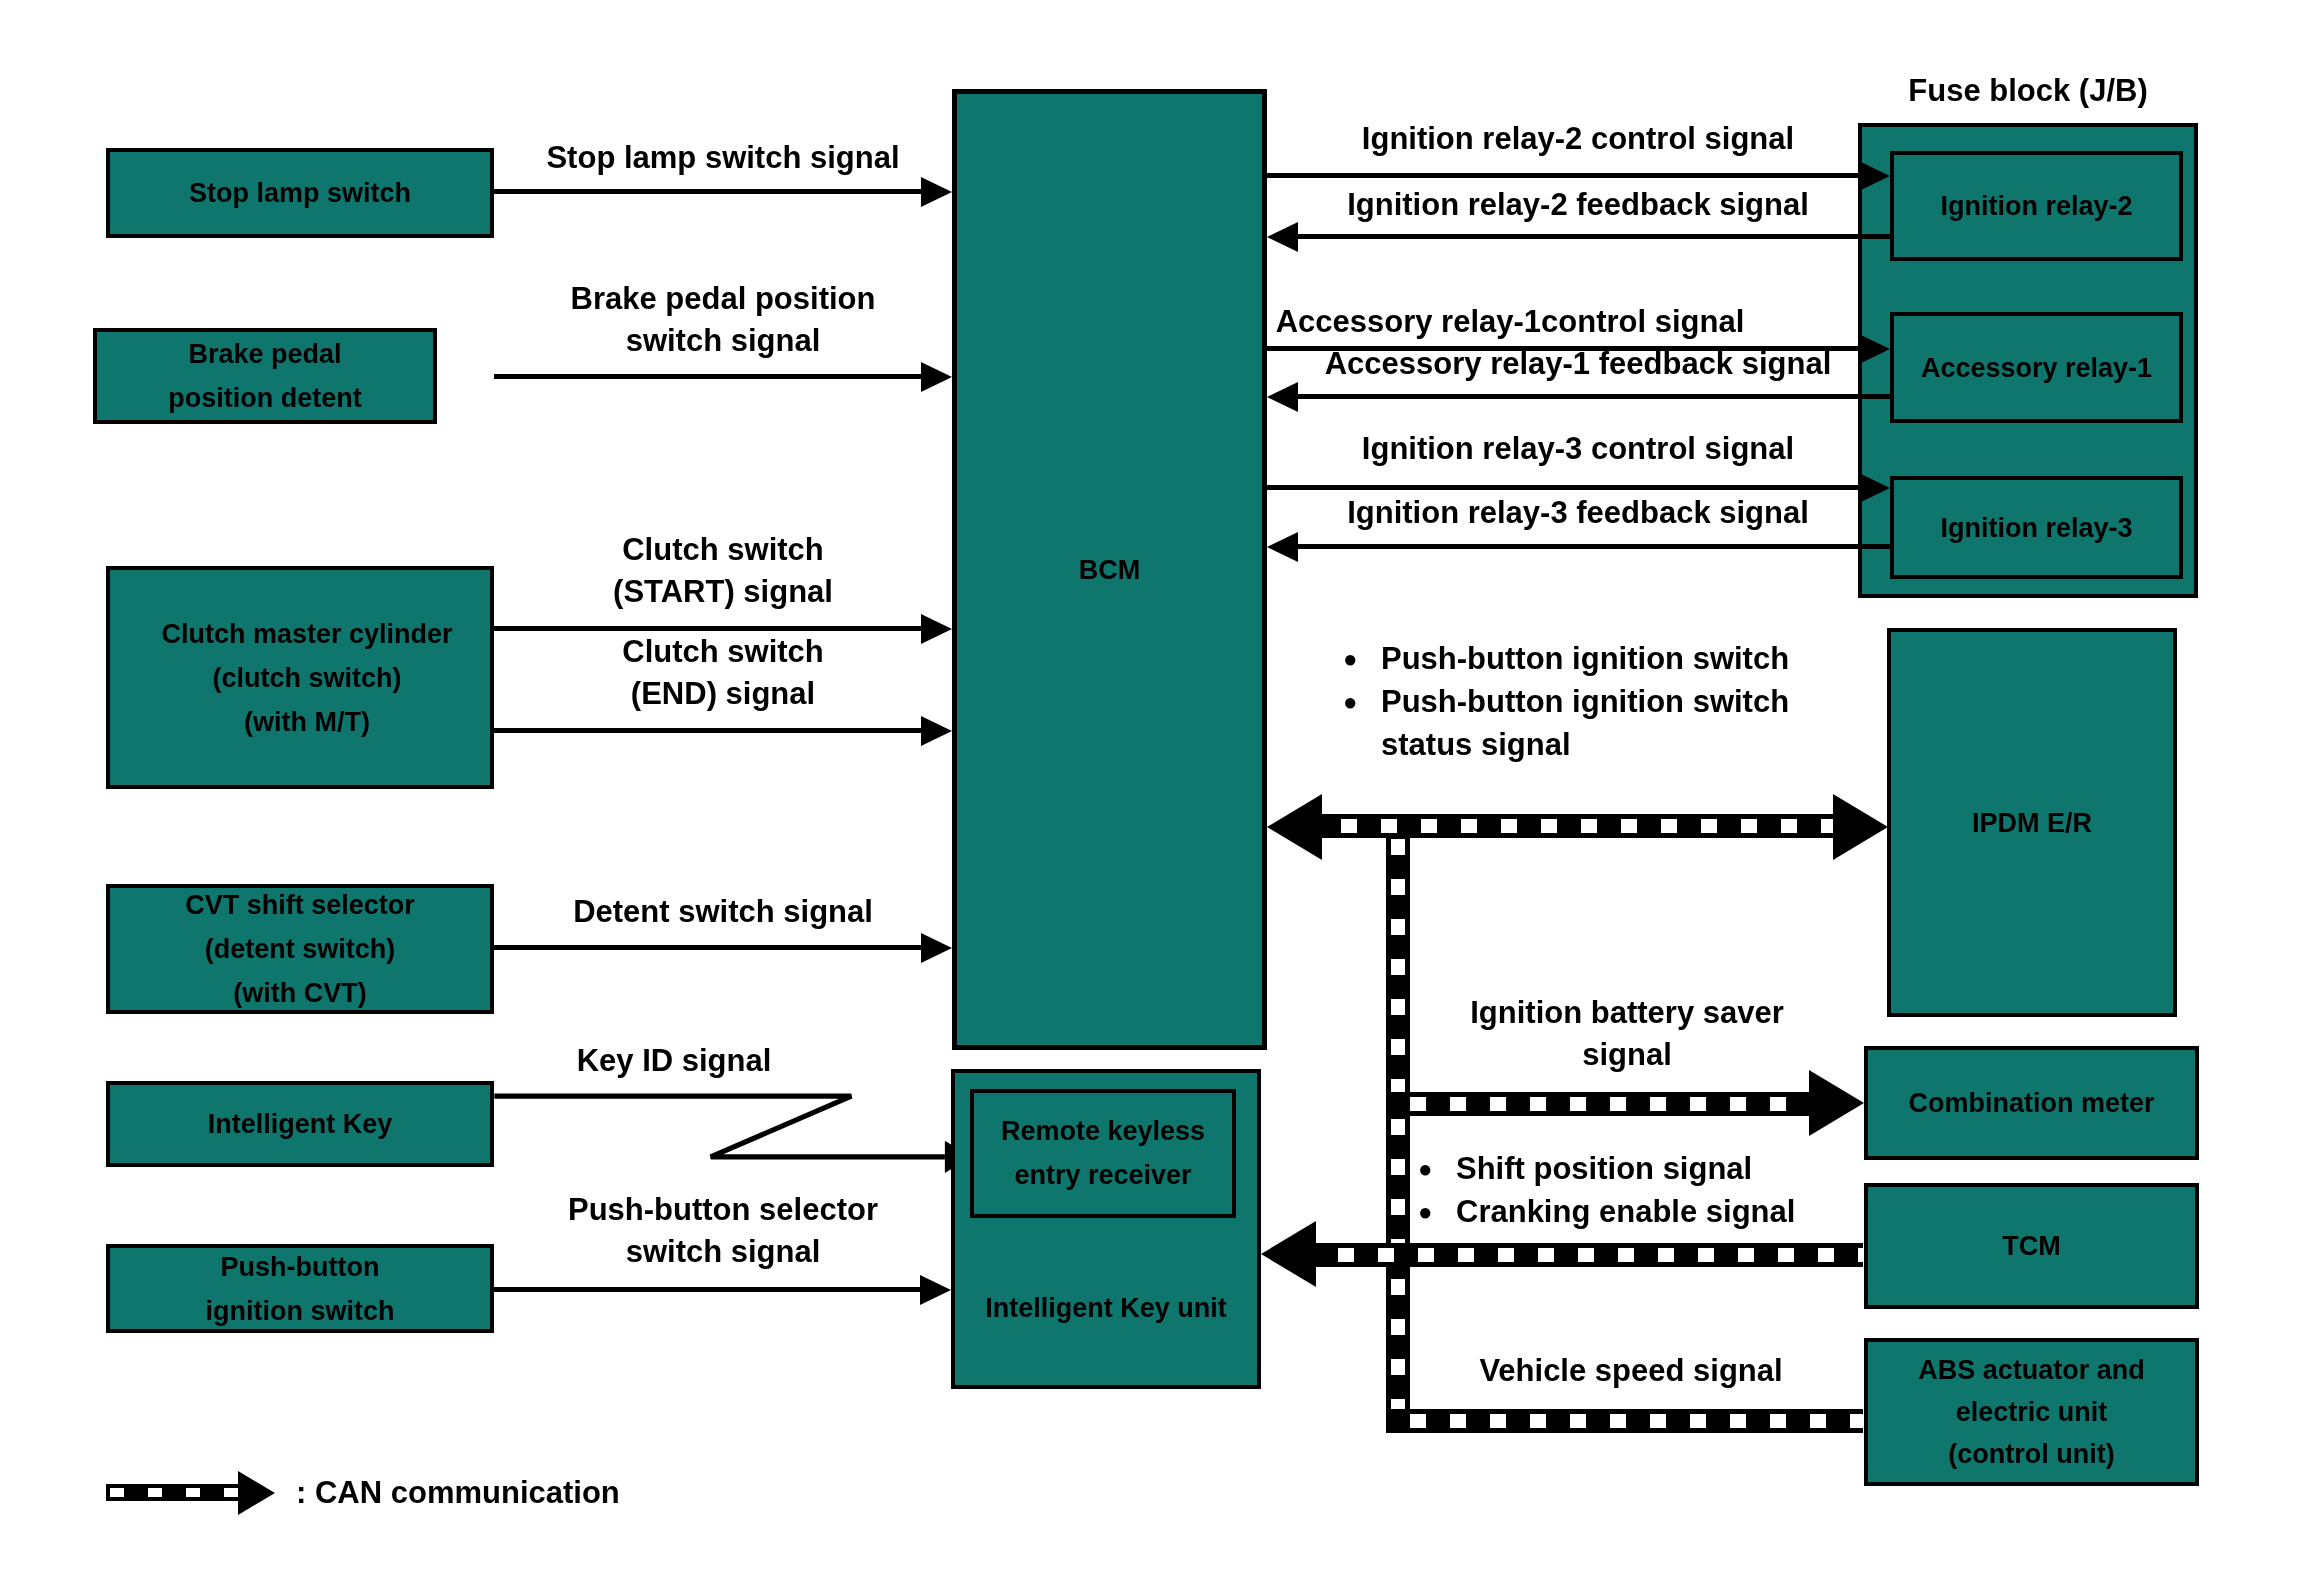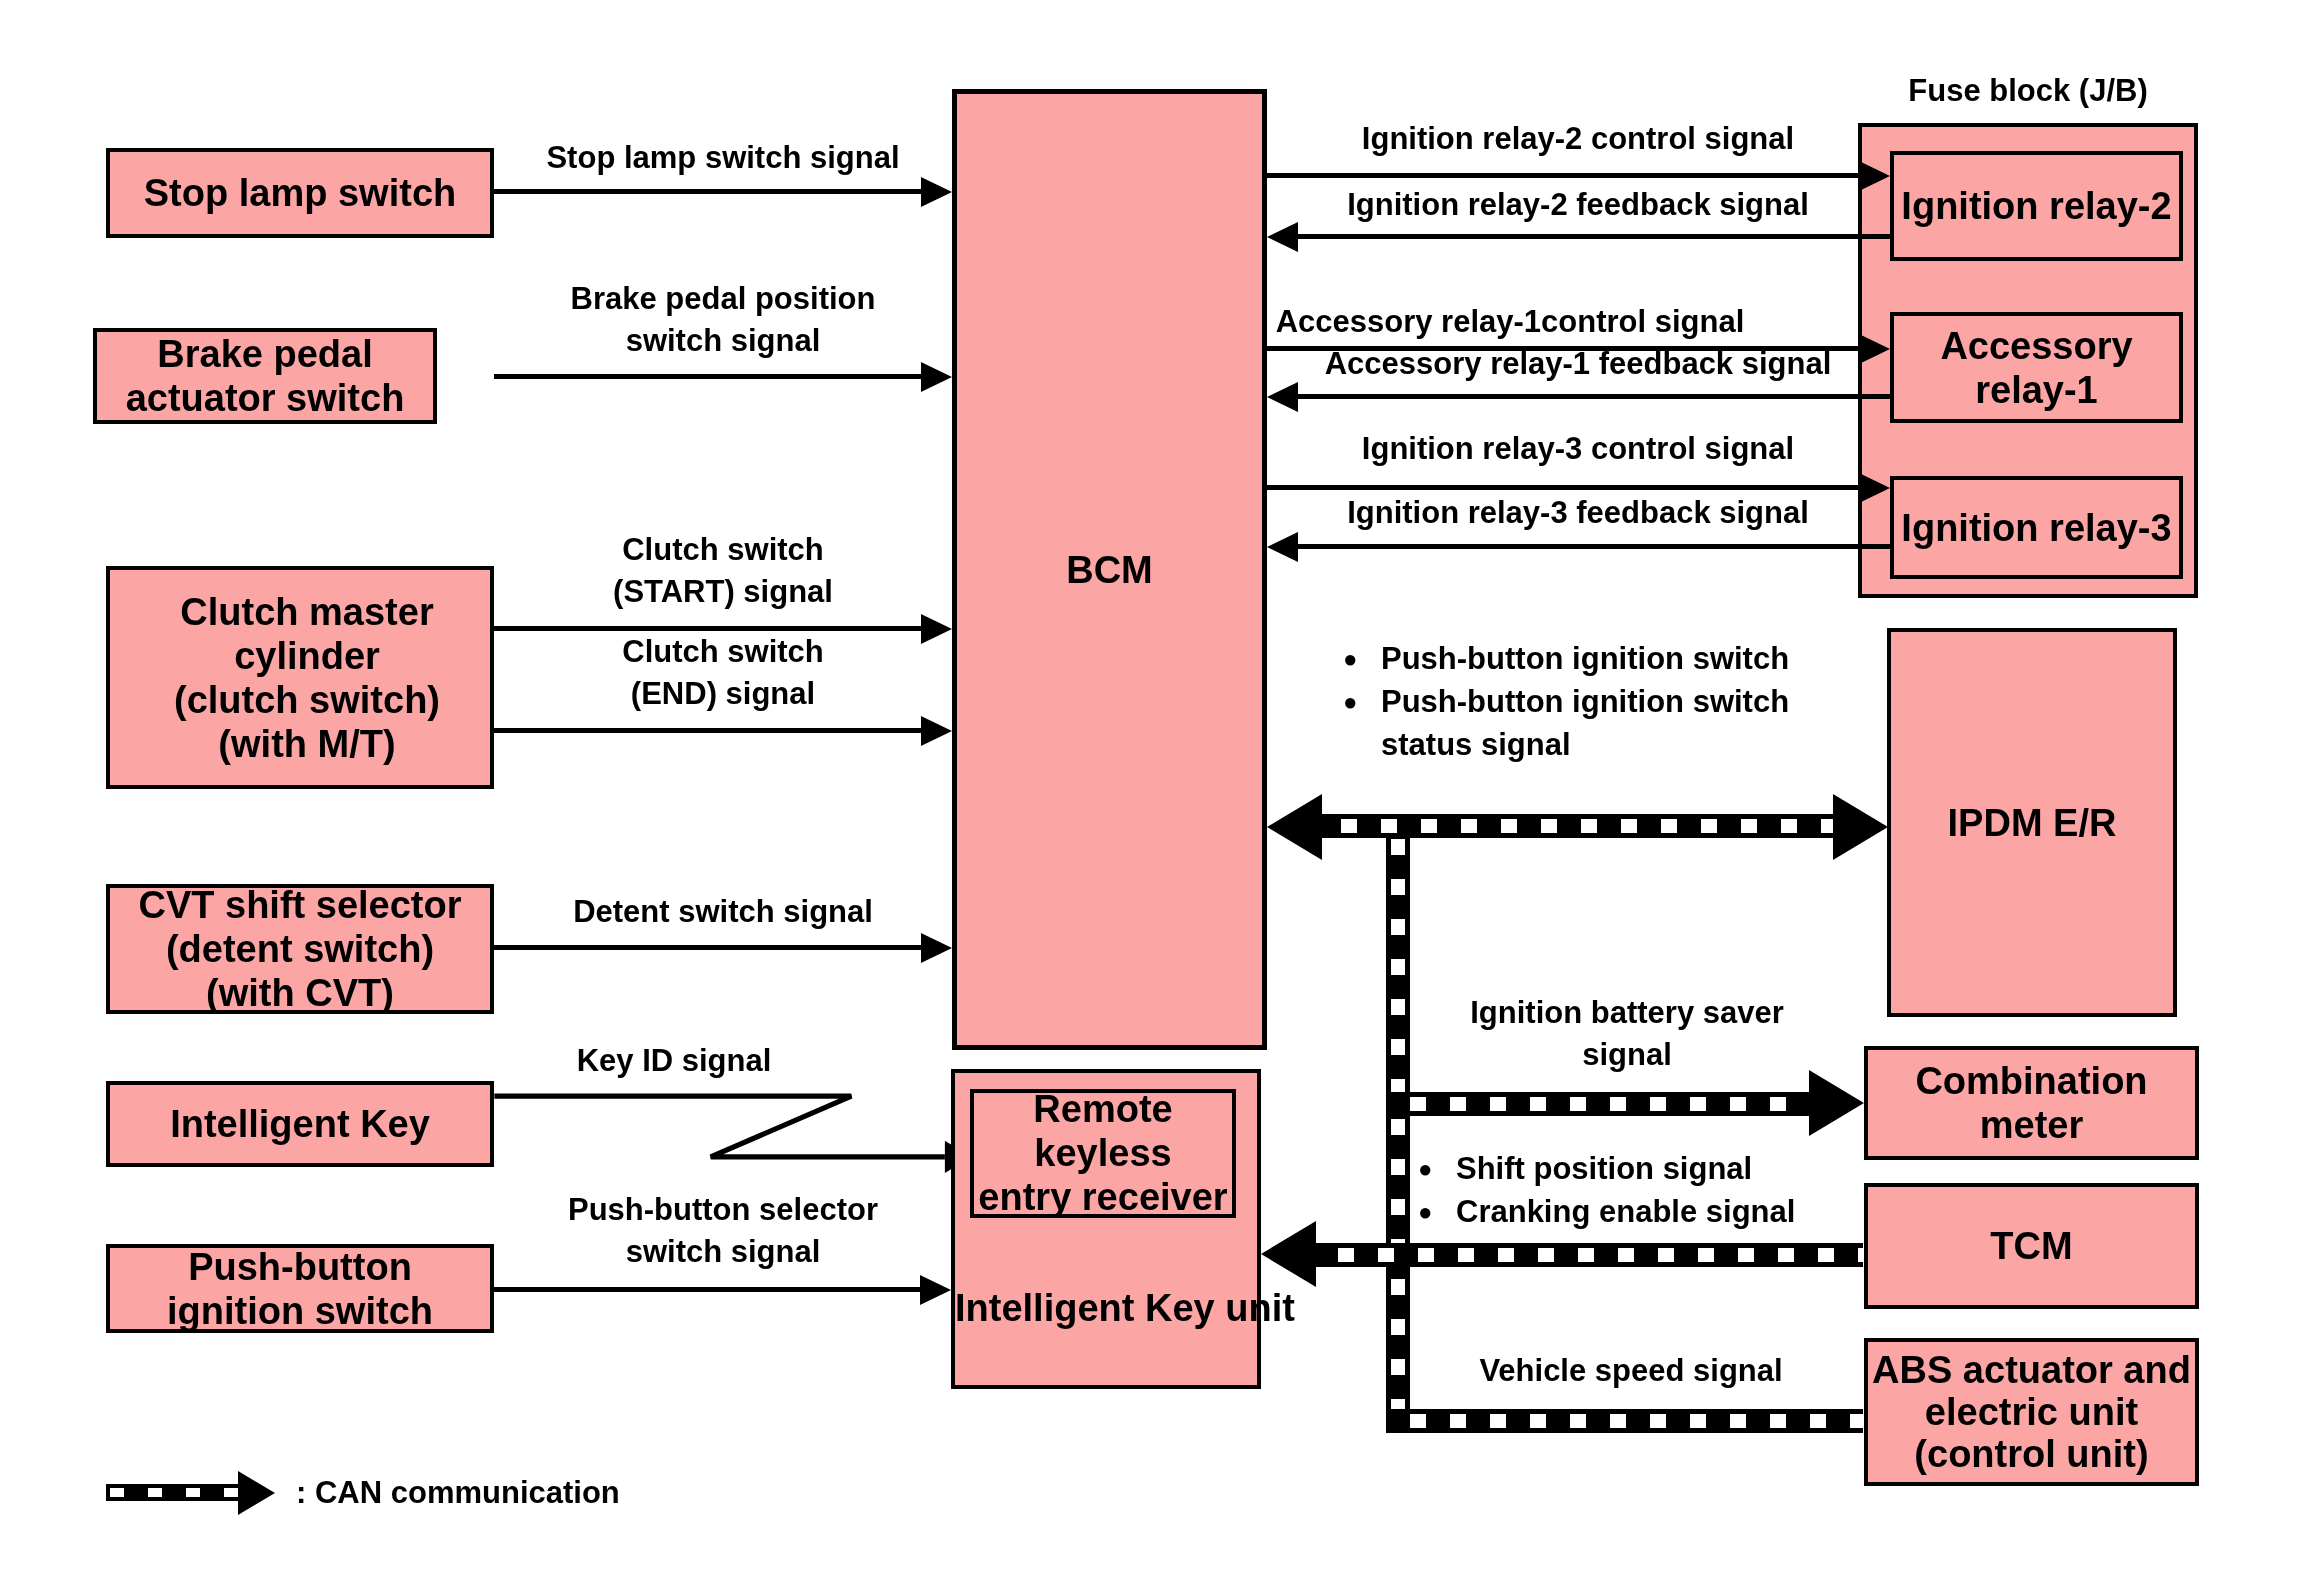--- a/index.html
+++ b/index.html
@@ -2,23 +2,23 @@
 <html style="font-size:9.2px"><head>
 <meta charset="utf-8">
 <style>
   html,body{margin:0;padding:0;background:#ffffff;}
   #canvas{
     position:relative;width:2319px;height:1573px;background:#ffffff;
     font-family:"Liberation Sans",sans-serif;font-weight:bold;color:#000;
     overflow:hidden;
   }
   .node{
-    position:absolute;background:#fca5a5;border:4.6px solid #000;
+    position:absolute;background:#0f766e;border:4.6px solid #000;
     display:flex;flex-direction:column;align-items:center;justify-content:center;
-    text-align:center;font-size:38px;line-height:44px;box-sizing:border-box;
+    text-align:center;font-size:27px;line-height:44px;box-sizing:border-box;
     z-index:5;
   }
   .lbl{
     position:absolute;transform:translateX(-50%);text-align:center;
     white-space:nowrap;font-size:31px;line-height:42px;z-index:6;
   }
   .hline{position:absolute;height:5.2px;background:#000;z-index:3;}
   .head-r{position:absolute;width:0;height:0;border-top:15px solid transparent;border-bottom:15px solid transparent;border-left:31px solid #000;z-index:4;}
   .head-l{position:absolute;width:0;height:0;border-top:15px solid transparent;border-bottom:15px solid transparent;border-right:31px solid #000;z-index:4;}
   .can-h{position:absolute;height:13.8px;border-top:5.2px solid #000;border-bottom:5.2px solid #000;
@@ -100,21 +100,21 @@
   <div class="lbl" style="left:2028px;top:70px;">
     <div>Fuse block (J/B)</div>
   </div>
 
   <div class="node" style="left:106px;top:148px;width:388px;height:90px;">
     <div>Stop lamp switch</div>
   </div>
 
   <div class="node" style="left:93px;top:328px;width:344px;height:96px;">
     <div>Brake pedal</div>
-    <div>actuator switch</div>
+    <div>position detent</div>
   </div>
 
   <div class="node" style="left:106px;top:566px;width:388px;height:223px;padding-left:14px;">
     <div>Clutch master cylinder</div>
     <div>(clutch switch)</div>
     <div>(with M/T)</div>
   </div>
 
   <div class="node" style="left:106px;top:884px;width:388px;height:130px;">
     <div>CVT shift selector</div>

